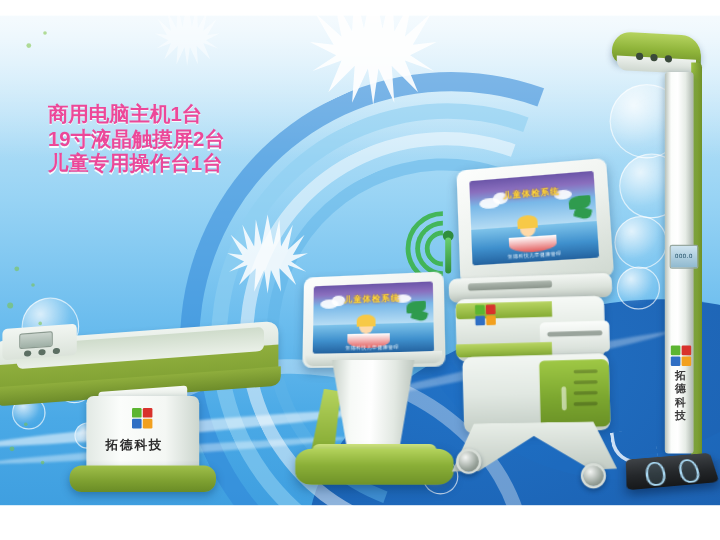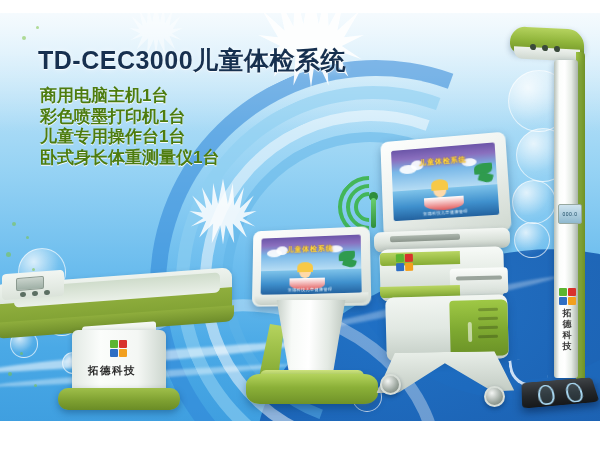--- a/index.html
+++ b/index.html
@@ -73,21 +73,21 @@
     position:absolute;left:38px;top:44px;z-index:20;
     font-size:25px;font-weight:bold;color:#17304f;letter-spacing:.5px;
     text-shadow:0 1px 0 rgba(255,255,255,.85), 0 0 6px rgba(255,255,255,.6);
     white-space:nowrap;
   }
   .speclist{
     position:absolute;left:40px;top:86px;z-index:20;
     list-style:none;margin:0;padding:0;
   }
   .speclist li{
-    font-size:17px;font-weight:bold;color:#4d7c0f;line-height:20.5px;
+    font-size:17px;font-weight:bold;color:#ec4899;line-height:20.5px;
     text-shadow:0 1px 0 rgba(255,255,255,.9);
     white-space:nowrap;
   }
 
   
   .device{position:absolute;}
 
   
   #bed{left:-4px;top:268px;width:244px;height:152px;z-index:25;}
   .bed-top{
@@ -398,27 +398,25 @@
     <g fill="#ffffff">
       <path d="M50 4 L57 40 L64 10 L66 42 L80 16 L74 46 L94 28 L80 52 L98 50 L78 60 L96 72 L74 64 L84 88 L64 68 L66 96 L54 70 L50 98 L46 70 L34 96 L36 68 L16 88 L26 64 L4 72 L22 60 L2 50 L20 52 L6 28 L26 46 L20 16 L34 42 L36 10 L43 40 Z"></path>
     </g>
   </svg>
   <svg class="starburst3" viewBox="0 0 100 100">
     <g fill="#ffffff">
       <path d="M50 4 L57 40 L64 10 L66 42 L80 16 L74 46 L94 28 L80 52 L98 50 L78 60 L96 72 L74 64 L84 88 L64 68 L66 96 L54 70 L50 98 L46 70 L34 96 L36 68 L16 88 L26 64 L4 72 L22 60 L2 50 L20 52 L6 28 L26 46 L20 16 L34 42 L36 10 L43 40 Z"></path>
     </g>
   </svg>
 
-  <div class="headline nosel">TD-CEC3000儿童体检系统</div>
 
   <ul class="speclist nosel">
     <li>商用电脑主机1台</li>
-    <li>彩色喷墨打印机1台</li>
+    <li>19寸液晶触摸屏2台</li>
     <li>儿童专用操作台1台</li>
-    <li>卧式身长体重测量仪1台</li>
   </ul>
 
   <div id="bed" class="device">
     <div class="bed-top"></div>
     <div class="bed-trough"></div>
     <div class="bed-headplate"></div>
     <div class="bed-panel"></div>
     <div class="bed-btn" style="left:24px;top:24px;"></div>
     <div class="bed-btn" style="left:36px;top:23px;"></div>
     <div class="bed-btn" style="left:48px;top:22px;"></div>

